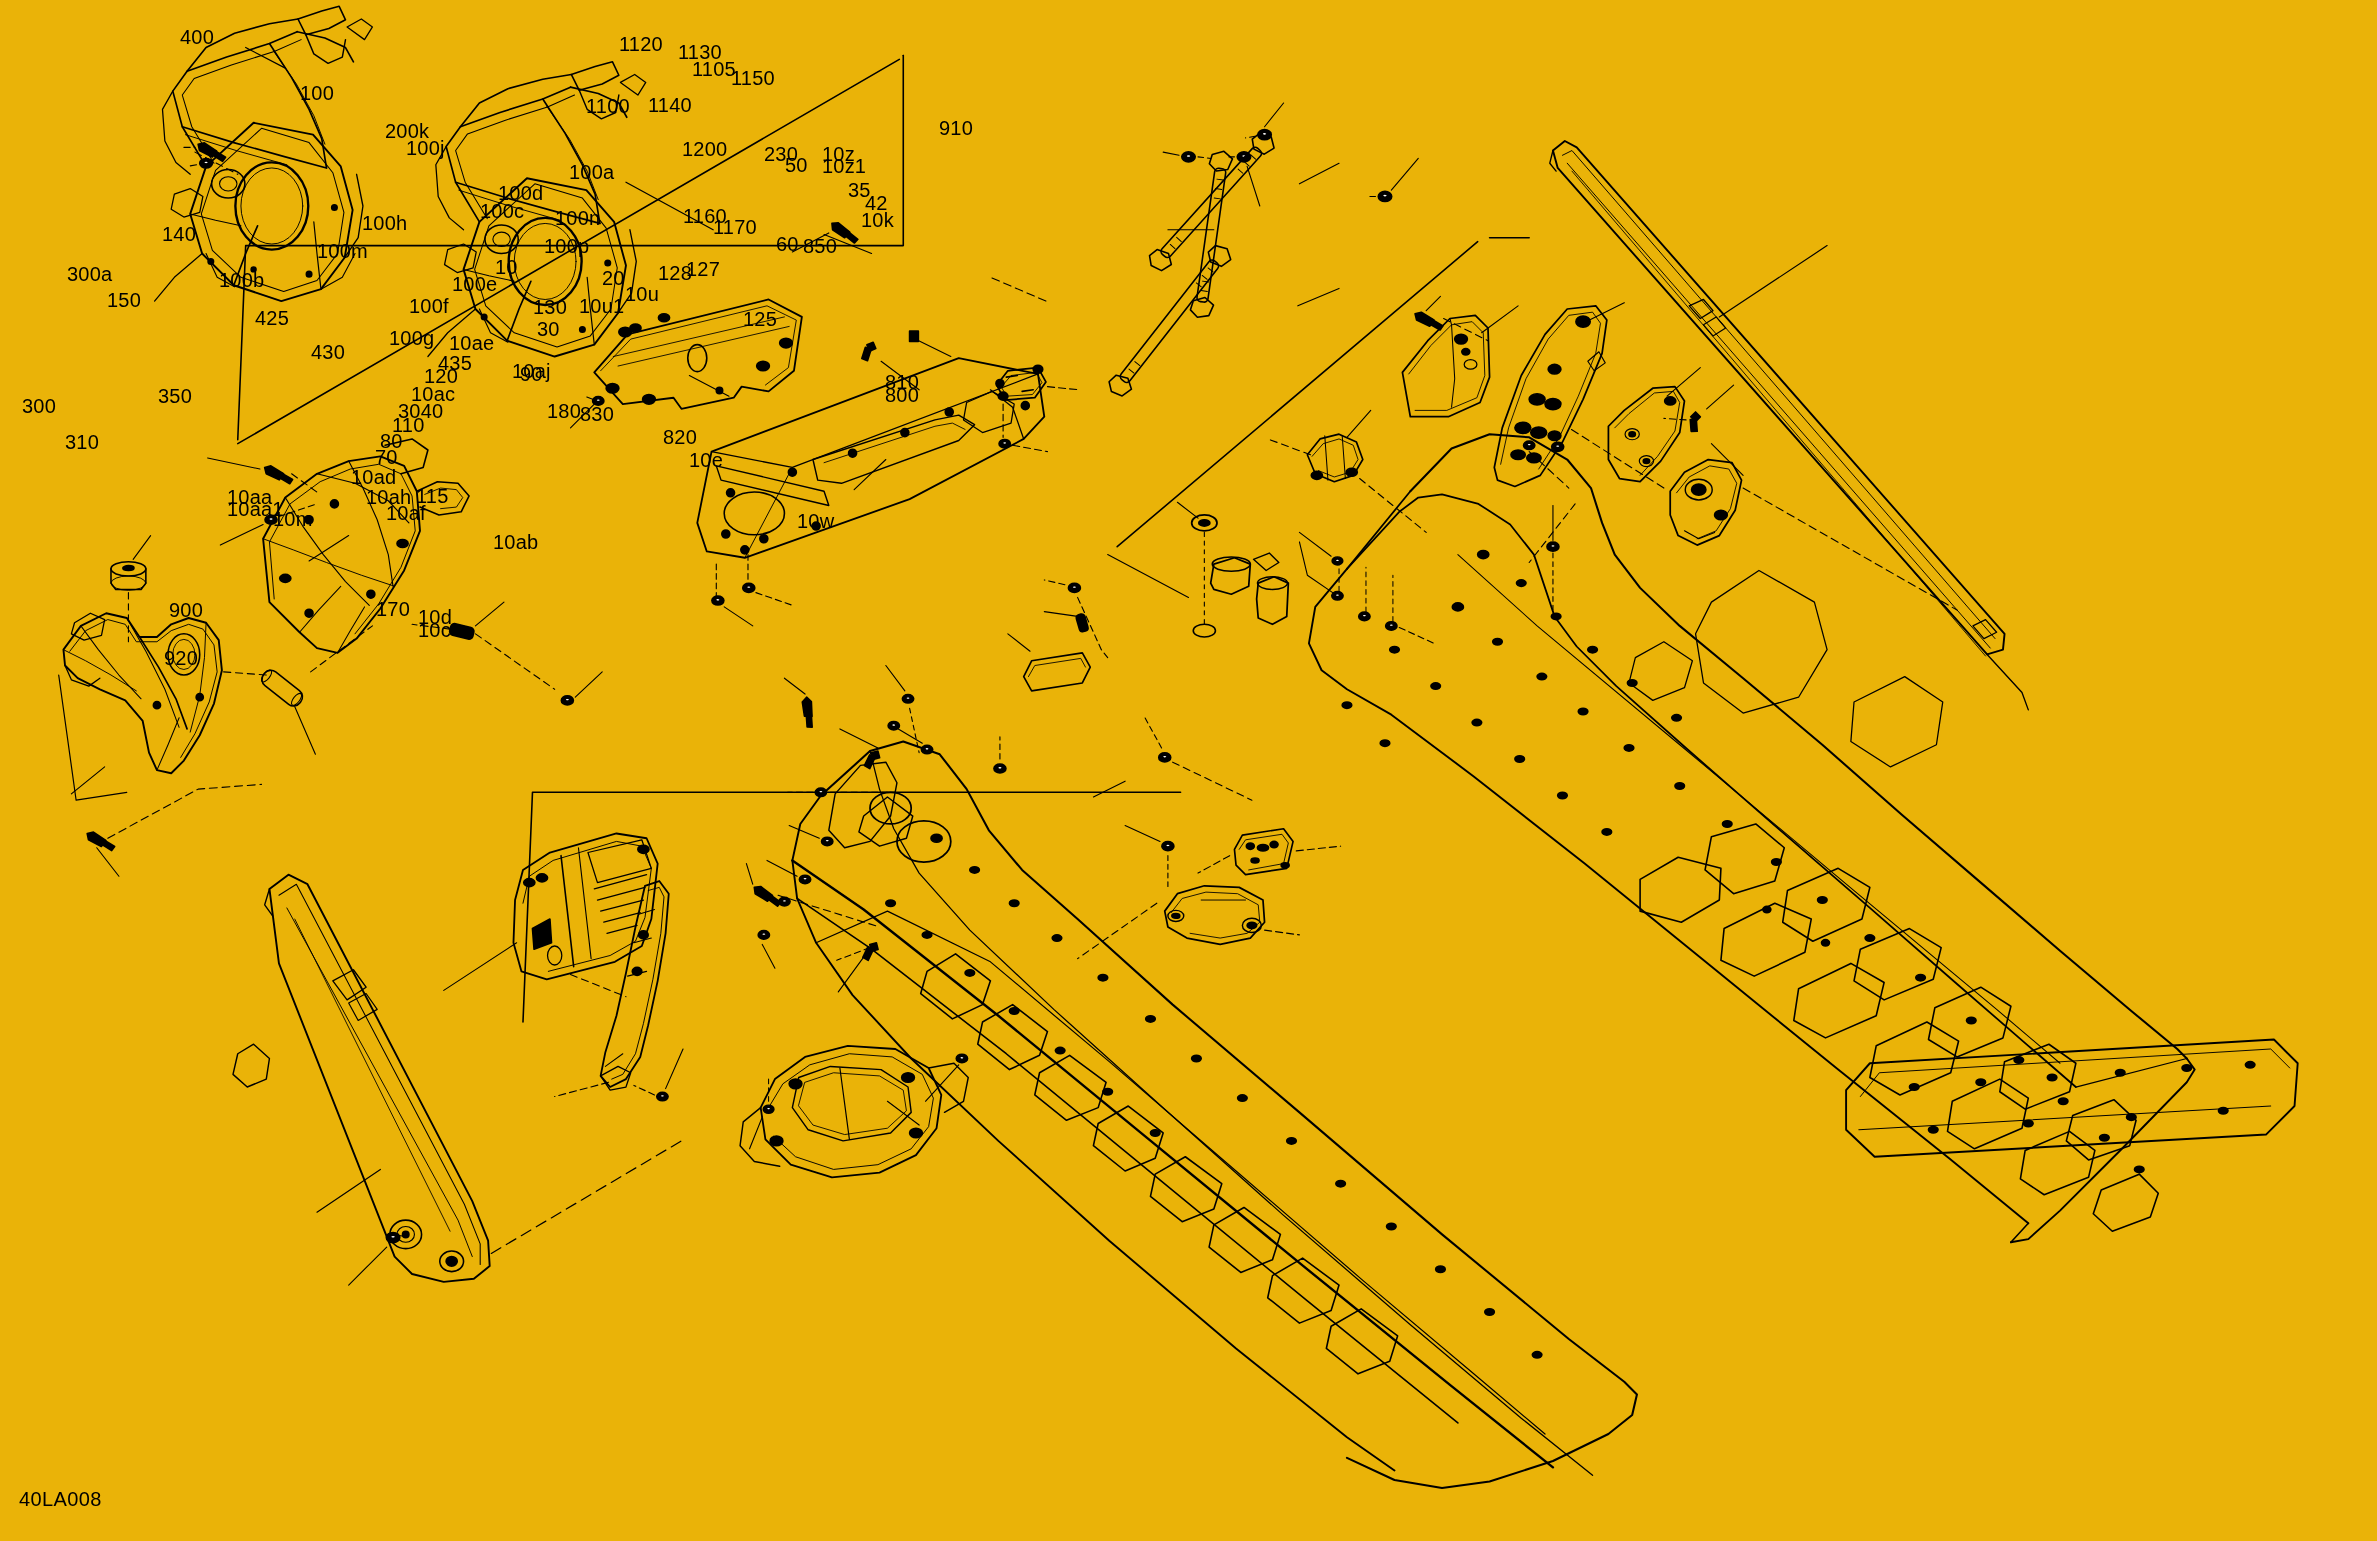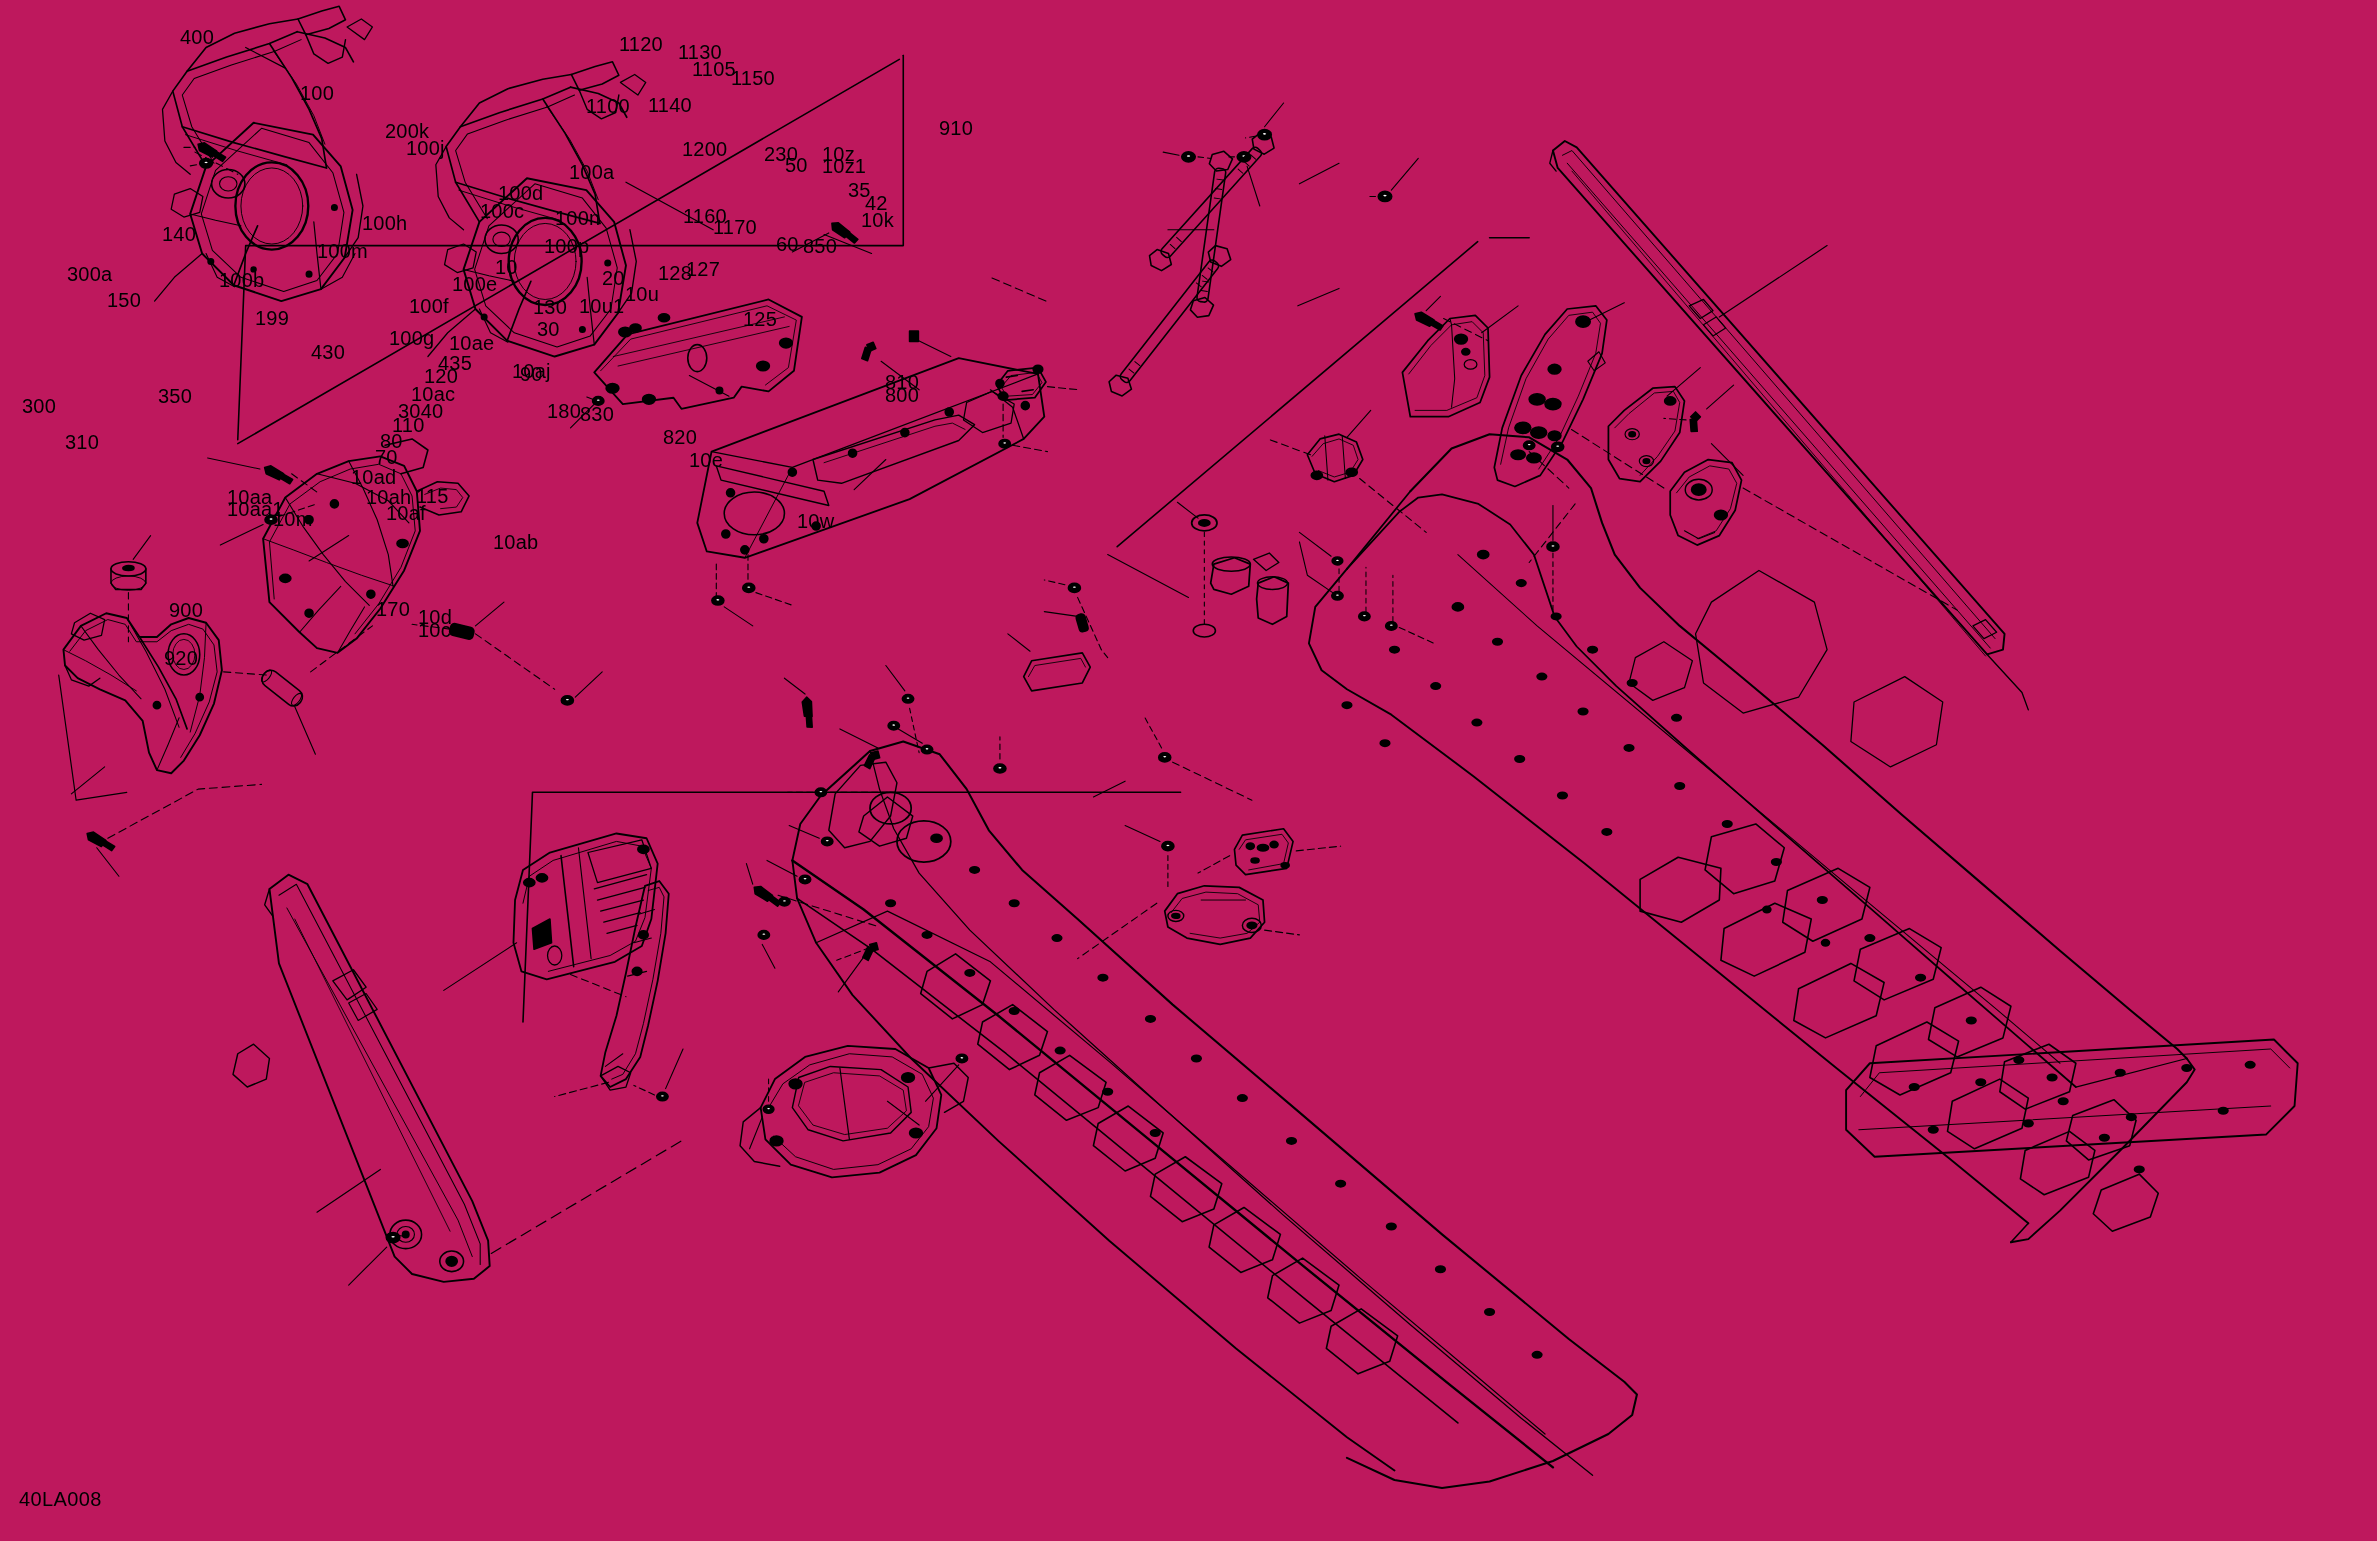--- a/index.html
+++ b/index.html
@@ -1,21 +1,21 @@
 <!DOCTYPE html>
 <html style="font-size:12.7px"><head>
 <meta charset="utf-8">
 <title>Parts Diagram</title>
 <style>
   html,body{margin:0;padding:0;background:#ffffff;}
   body{font-family:"Liberation Sans", sans-serif;}
   #sheet{
     position:relative;
     width:2377px;height:1541px;
-    background:#be185d;
+    background:#eab308;
     overflow:hidden;
   }
   #artwork{position:absolute;left:0;top:0;width:2377px;height:1541px;}
   .cal{
     position:absolute;
     font-family:"Liberation Sans", sans-serif;
     font-size:20px;
     color:#000000;
     white-space:nowrap;
     letter-spacing:0.2px;
@@ -831,21 +831,21 @@
       <div class="cal" style="left: 686px; top: 258px;">127</div>
       <div class="cal" style="left: 67px; top: 263px;">300a</div>
       <div class="cal" style="left: 219px; top: 269px;">100b</div>
       <div class="cal" style="left: 579px; top: 283px; margin-left: 46px;">10u</div>
       <div class="cal" style="left: 579px; top: 295px;">10u1</div>
       <div class="cal" style="left: 743px; top: 308px;">125</div>
       <div class="cal" style="left: 452px; top: 273px;">100e</div>
       <div class="cal" style="left: 107px; top: 289px;">150</div>
       <div class="cal" style="left: 533px; top: 296px;">130</div>
       <div class="cal" style="left: 537px; top: 318px;">30</div>
-      <div class="cal" style="left: 255px; top: 307px;">199</div>
+      <div class="cal" style="left: 255px; top: 307px;">425</div>
       <div class="cal" style="left: 512px; top: 324px; margin-top: 36px;">10aj</div>
       <div class="cal" style="left: 409px; top: 295px;">100f</div>
       <div class="cal" style="left: 389px; top: 327px;">100g</div>
       <div class="cal" style="left: 311px; top: 341px;">430</div>
       <div class="cal" style="left: 449px; top: 332px;">10ae</div>
       <div class="cal" style="left: 438px; top: 352px;">435</div>
       <div class="cal" style="left: 885px; top: 371px;">810</div>
       <div class="cal" style="left: 885px; top: 384px;">800</div>
       <div class="cal" style="left: 158px; top: 385px;">350</div>
       <div class="cal" style="left: 22px; top: 395px;">300</div>

